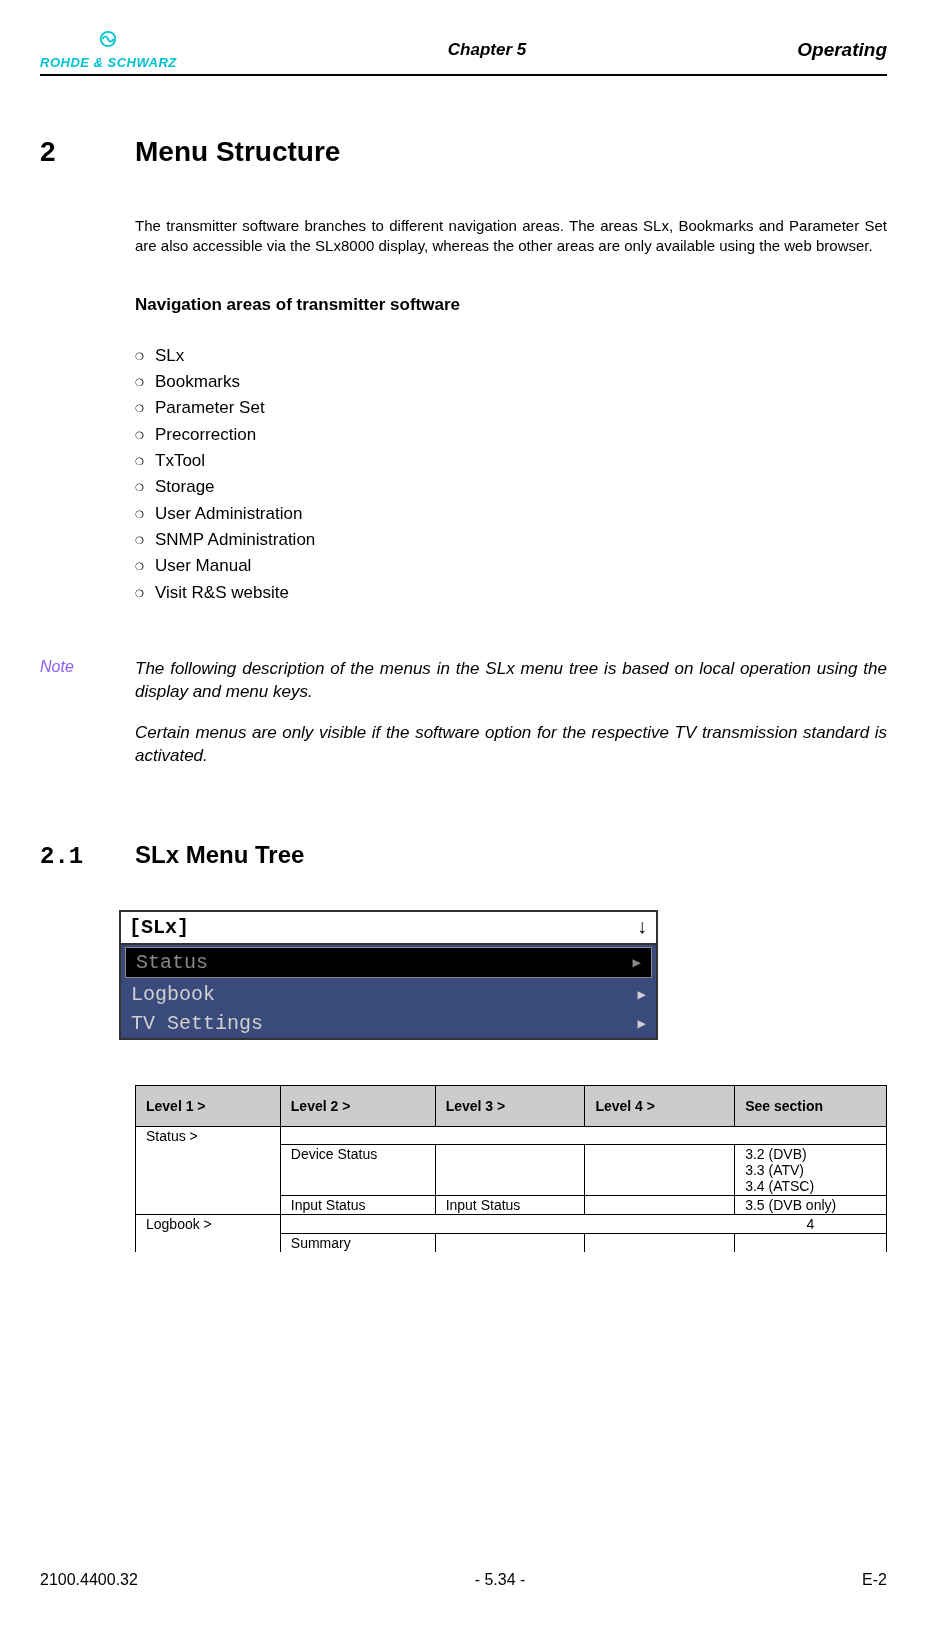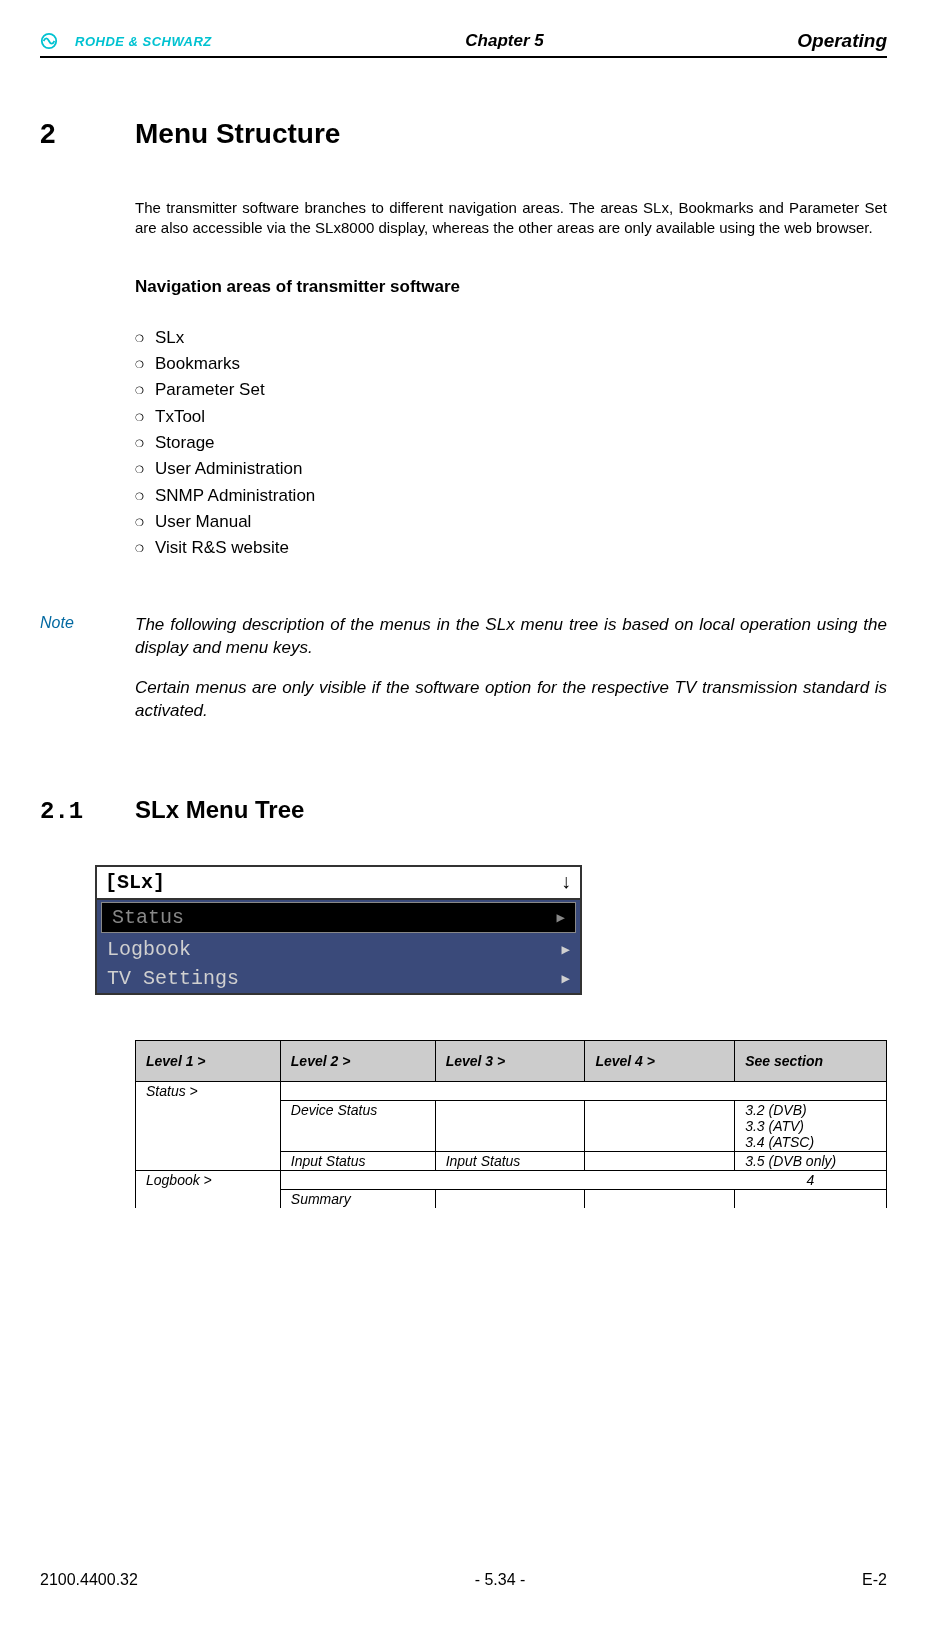--- a/index.html
+++ b/index.html
@@ -21,21 +21,22 @@
     margin-bottom: 60px;
   }
   .logo {
     color: #00c2d1;
     font-weight: bold;
     font-style: italic;
     font-size: 13px;
     letter-spacing: 0.5px;
     display: flex;
     align-items: center;
-    gap: 17px;
+    gap: 7px;
+    flex-direction: column;
   }
   .logo-symbol {
     width: 18px;
     height: 18px;
     display: inline-flex;
     align-items: center;
     justify-content: center;
   }
   .chapter {
     font-weight: bold;
@@ -108,35 +109,35 @@
     top: 6px;
   }
   .note-row {
     display: flex;
     margin-bottom: 18px;
   }
   .note-label {
     width: 95px;
     font-style: italic;
     font-size: 16px;
-    color: #0369a1;
+    color: #8b5cf6;
     flex-shrink: 0;
   }
   .note-text {
     font-style: italic;
     font-size: 17px;
     line-height: 1.35;
     text-align: justify;
   }
   .note-text.second {
     margin-top: 0;
   }
   .device-screenshot {
-    margin-left: 55px;
-    width: 487px;
+    margin-left: 79px;
+    width: 539px;
     margin-bottom: 45px;
   }
   .ds-outer {
     border: 2px solid #333;
     background: #3a4a7a;
     padding: 0;
   }
   .ds-title-row {
     background: #fff;
     color: #000;
@@ -170,21 +171,20 @@
     margin: 2px 4px;
   }
   .ds-row-arrow {
     font-size: 14px;
   }
   .menu-table {
     margin-left: 95px;
     border-collapse: collapse;
     width: 752px;
     font-size: 14px;
-    font-style: italic;
   }
   .menu-table th {
     background: #cccccc;
     border: 1px solid #000;
     text-align: left;
     padding: 12px 10px;
     font-weight: bold;
   }
   .menu-table td {
     border: 1px solid #000;
@@ -225,20 +225,21 @@
   <div class="section-title">Menu Structure</div>
 </div>
 
 <div class="body-block">
   <p class="intro-para">The transmitter software branches to different navigation areas. The areas SLx, Bookmarks and Parameter Set are also accessible via the SLx8000 display, whereas the other areas are only available using the web browser.</p>
   <p class="sub-heading">Navigation areas of transmitter software</p>
   <ul class="nav-list">
     <li>SLx</li>
     <li>Bookmarks</li>
     <li>Parameter Set</li>
+    <li>Precorrection</li>
     <li>TxTool</li>
     <li>Storage</li>
     <li>User Administration</li>
     <li>SNMP Administration</li>
     <li>User Manual</li>
     <li>Visit R&amp;S website</li>
   </ul>
 </div>
 
 <div class="note-row">

